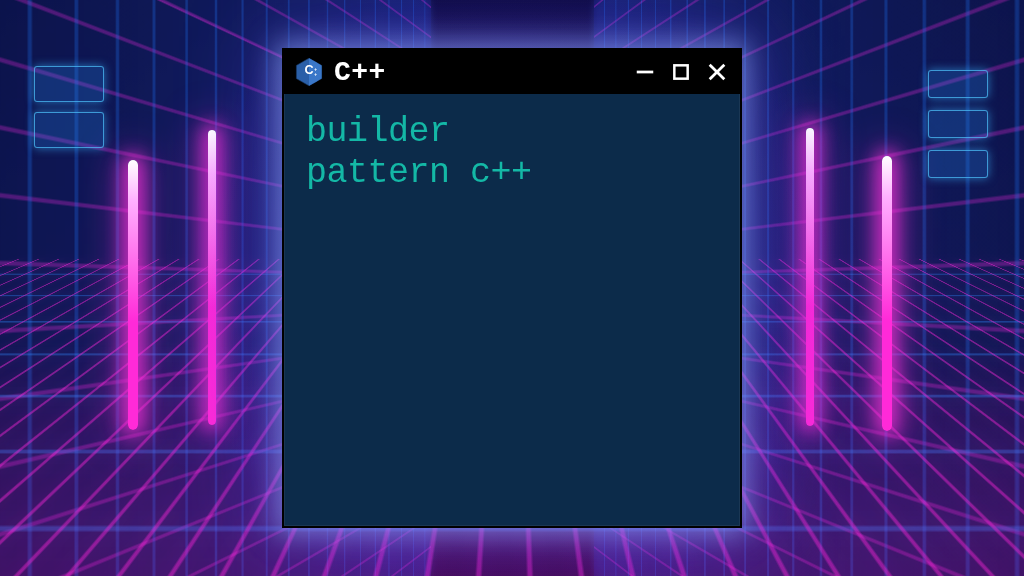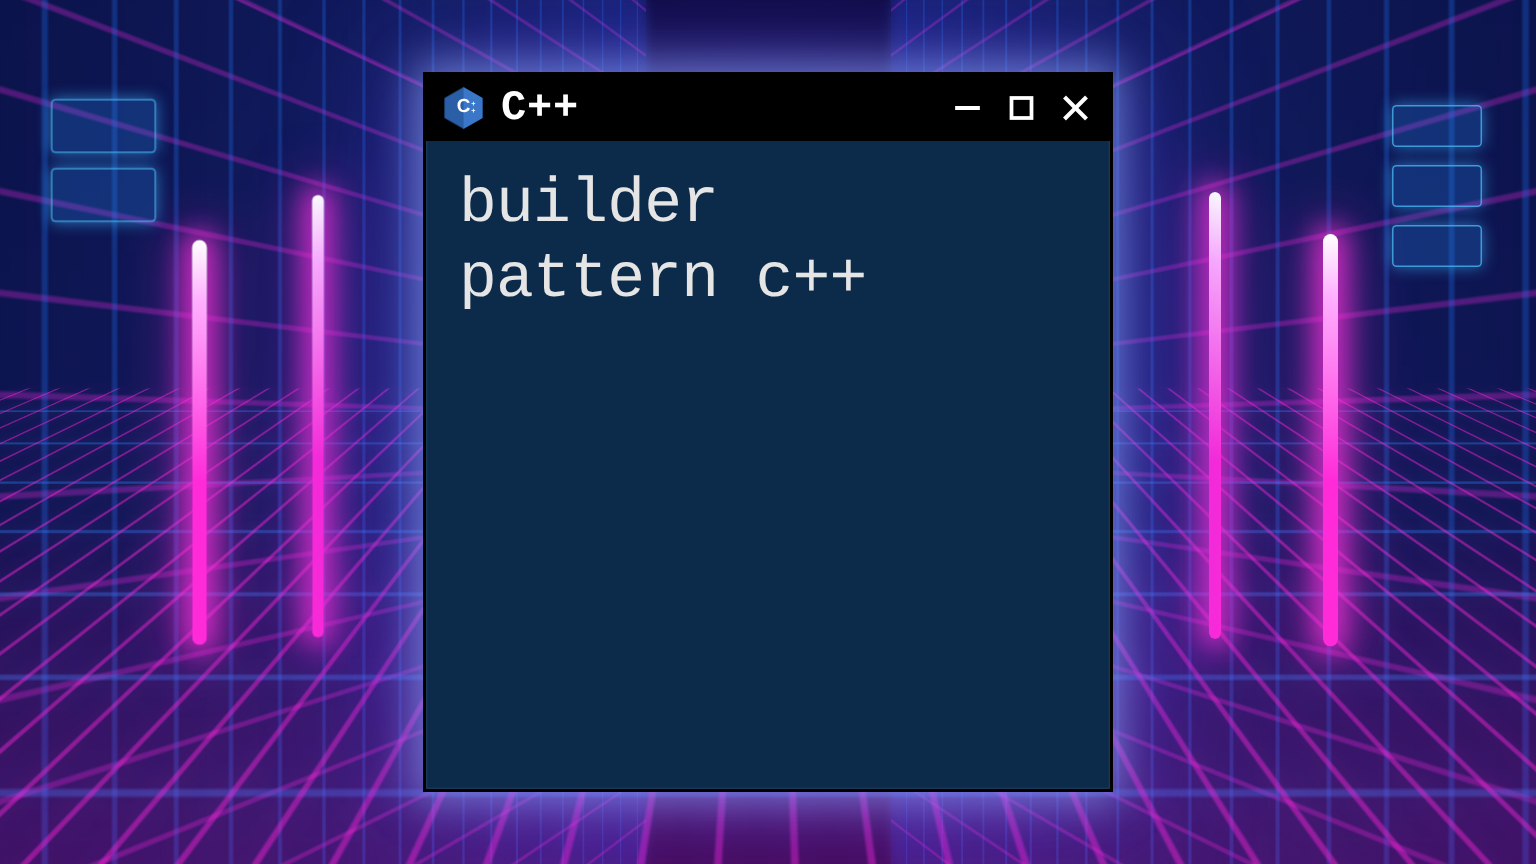--- a/index.html
+++ b/index.html
@@ -141,22 +141,22 @@
     .ctrl {
       color: #fff;
       width: 26px; height: 26px;
       display: flex; align-items: center; justify-content: center;
     }
     .ctrl svg { stroke: #fff; stroke-width: 3; }
     .content {
       padding: 18px 22px;
     }
     .content-text {
-      color: #e5e5e5;
-      font-size: 42px;
+      color: #14b8a6;
+      font-size: 35px;
       line-height: 1.18;
       font-family: 'Consolas','Courier New',monospace;
       white-space: pre-line;
       letter-spacing: -0.5px;
     }
     
     .panel {
       position: absolute;
       background: rgba(40,150,255,0.22);
       border: 1px solid rgba(80,200,255,0.7);

